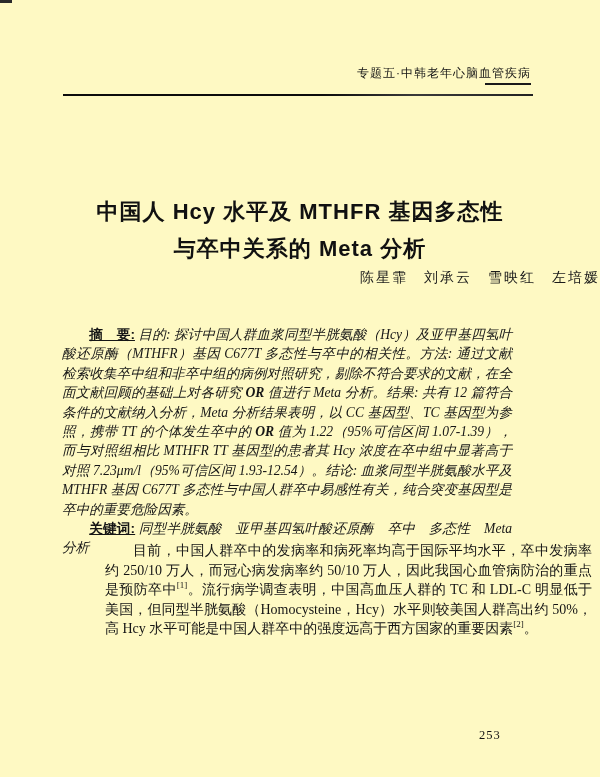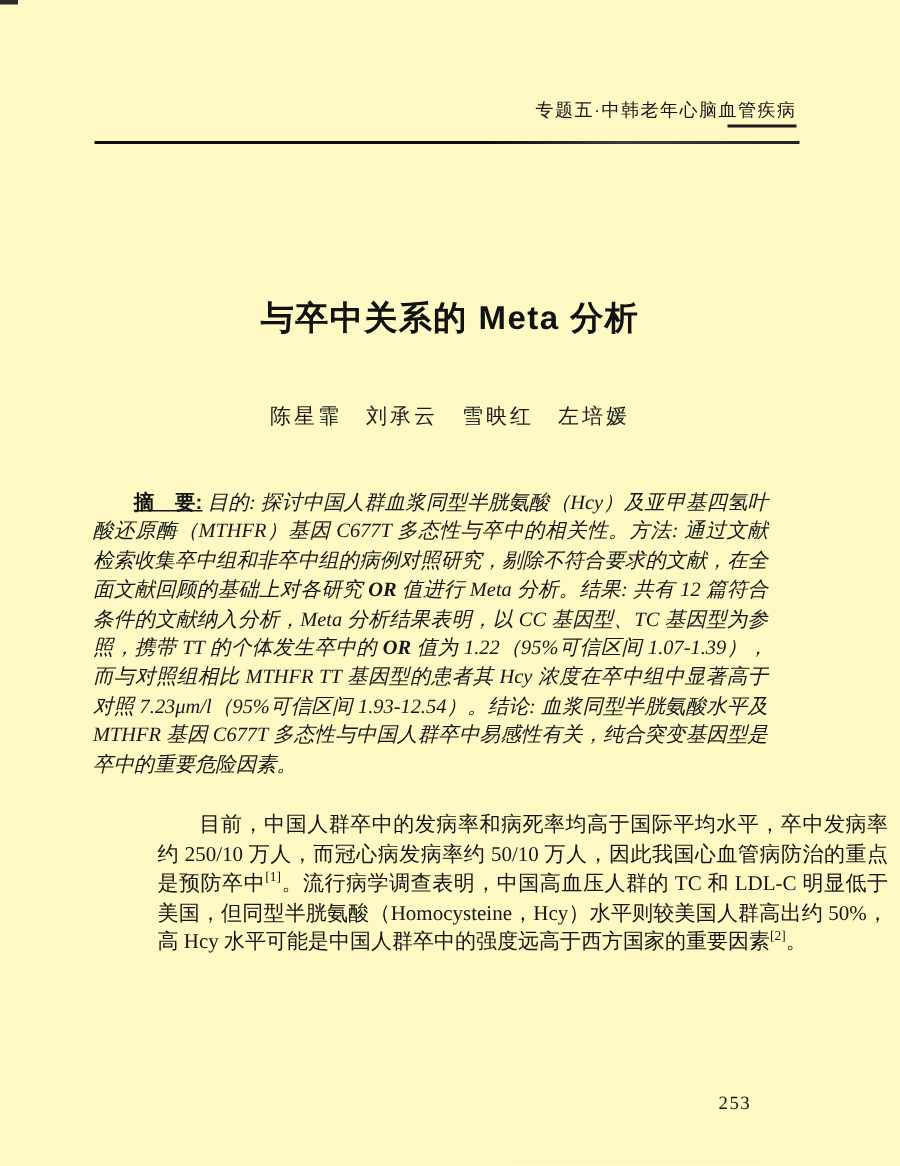--- a/index.html
+++ b/index.html
@@ -43,21 +43,21 @@
     font-family: "Liberation Sans", "DejaVu Sans", sans-serif;
     font-weight: bold;
     font-size: 22px;
     line-height: 37px;
     letter-spacing: 1px;
     color: #111;
   }
   .authors {
     position: absolute;
     top: 269px; left: 0; right: 0;
-    text-align: center;
+    text-align: right;
     font-size: 14px;
     letter-spacing: 2px;
     color: #1a1a1a;
   }
   .affiliation {
     position: absolute;
     top: 291px; left: 0; right: 0;
     text-align: center;
     font-size: 13px;
     letter-spacing: 0.5px;
@@ -106,28 +106,30 @@
 
 <div class="page">
 
   <div class="corner-mark"></div>
 
   <div class="running-head">专题五·中韩老年心脑血管疾病</div>
   <div class="running-head-underline"></div>
   <div class="header-rule"></div>
 
   <div class="article-title">
+    <div>中国人 Hcy 水平及 MTHFR 基因多态性</div>
     <div>与卒中关系的 Meta 分析</div>
   </div>
 
   <div class="authors">陈星霏　刘承云　雪映红　左培媛</div>
 
 
   <div class="abstract">
     <p><span class="bold-label">摘　要:</span><span> 目的: 探讨中国人群血浆同型半胱氨酸（Hcy）及亚甲基四氢叶酸还原酶（MTHFR）基因 C677T 多态性与卒中的相关性。方法: 通过文献检索收集卒中组和非卒中组的病例对照研究，剔除不符合要求的文献，在全面文献回顾的基础上对各研究 </span><i>OR</i><span> 值进行 Meta 分析。结果: 共有 12 篇符合条件的文献纳入分析，Meta 分析结果表明，以 CC 基因型、TC 基因型为参照，携带 TT 的个体发生卒中的 </span><i>OR</i><span> 值为 1.22（95%可信区间 1.07-1.39），而与对照组相比 MTHFR TT 基因型的患者其 Hcy 浓度在卒中组中显著高于对照 7.23μm/l（95%可信区间 1.93-12.54）。结论: 血浆同型半胱氨酸水平及 MTHFR 基因 C677T 多态性与中国人群卒中易感性有关，纯合突变基因型是卒中的重要危险因素。</span></p>
+    <p><span class="bold-label">关键词:</span><span> 同型半胱氨酸　亚甲基四氢叶酸还原酶　卒中　多态性　Meta 分析</span></p>
   </div>
 
   <div class="body-text">
     <p><span>目前，中国人群卒中的发病率和病死率均高于国际平均水平，卒中发病率约 250/10 万人，而冠心病发病率约 50/10 万人，因此我国心血管病防治的重点是预防卒中</span><sup>[1]</sup><span>。流行病学调查表明，中国高血压人群的 TC 和 LDL-C 明显低于美国，但同型半胱氨酸（Homocysteine，Hcy）水平则较美国人群高出约 50%，高 Hcy 水平可能是中国人群卒中的强度远高于西方国家的重要因素</span><sup>[2]</sup><span>。</span></p>
   </div>
 
   <div class="page-number">253</div>
 
 </div>
 

